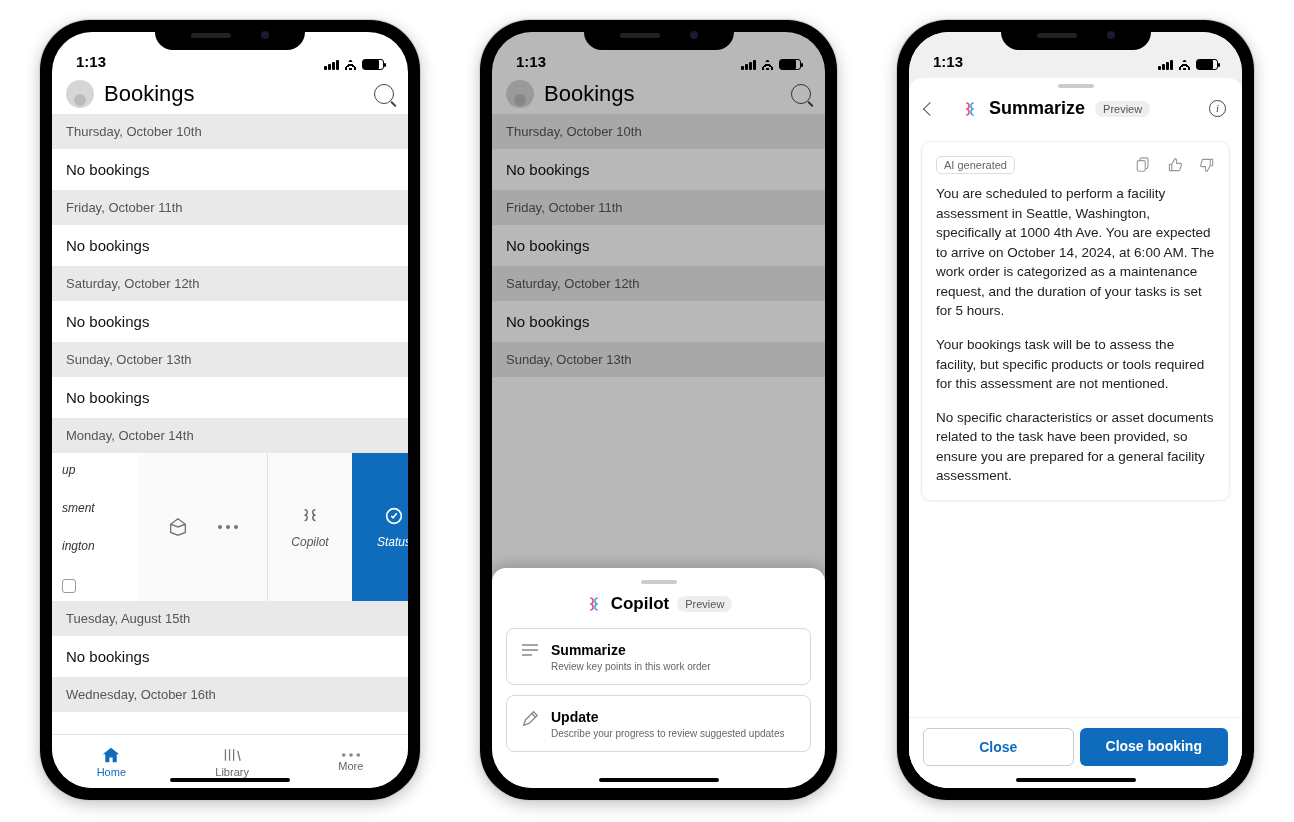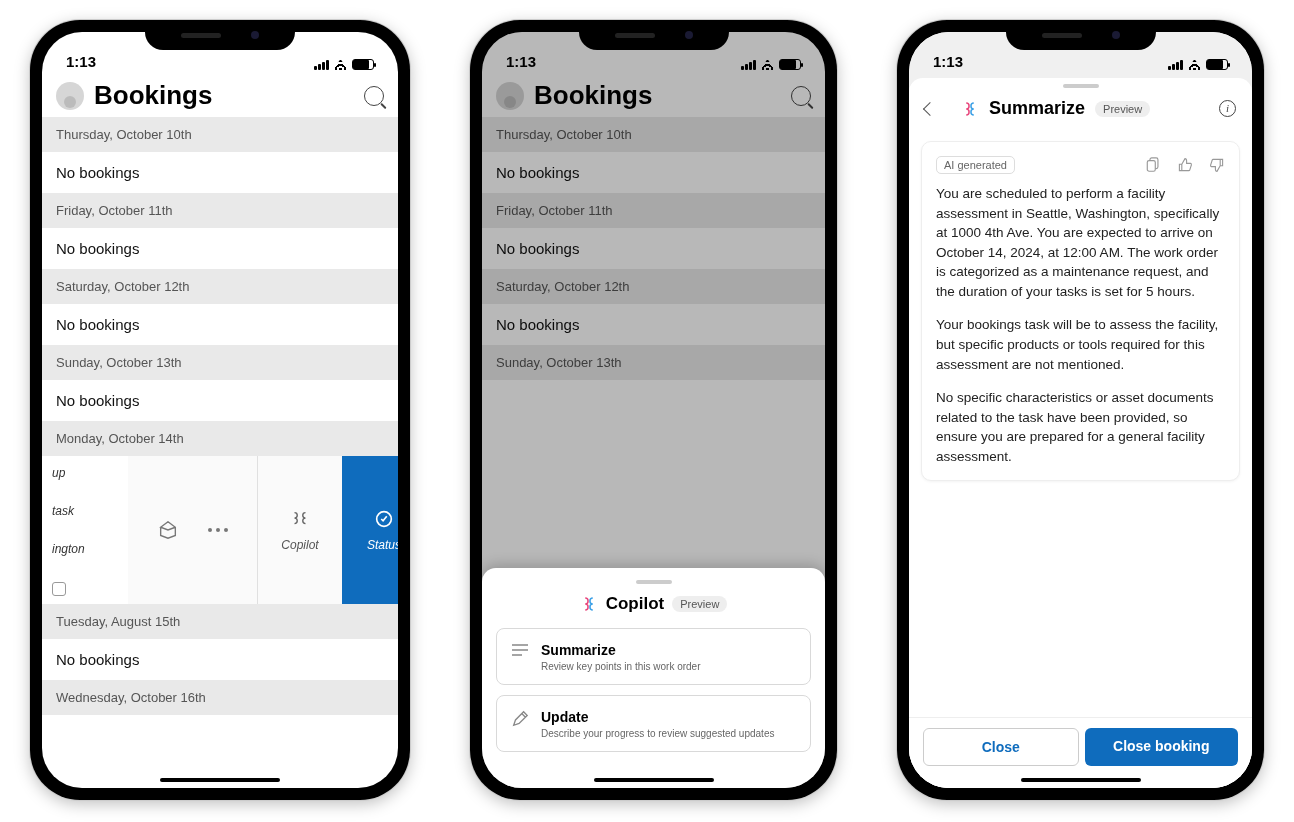--- a/index.html
+++ b/index.html
@@ -8,21 +8,21 @@
     --bg:#ffffff;
     --grey-bg:#ededed;
     --grey-border:#d9d9d9;
     --text:#1a1a1a;
     --muted:#6b6b6b;
     --header-grey:#e9e9e9;
     --divider:#d0d0d0;
   }
   *{box-sizing:border-box;font-family:-apple-system,"Segoe UI",Helvetica,Arial,sans-serif;}
   body{margin:0;background:#fff;width:1294px;height:822px;position:relative;}
-  .wrap{display:flex;gap:60px;padding:20px 30px;}
+  .wrap{display:flex;gap:60px;padding:20px 40px;}
   .phone{width:380px;height:780px;position:relative;border-radius:50px;padding:12px;background:#000;box-shadow:0 0 0 1px #ccc, 0 4px 16px rgba(0,0,0,.25);}
   .phone-inner{width:100%;height:100%;background:#fff;border-radius:40px;overflow:hidden;position:relative;}
   .notch{position:absolute;top:0;left:50%;transform:translateX(-50%);width:150px;height:30px;background:#000;border-bottom-left-radius:18px;border-bottom-right-radius:18px;z-index:50;display:flex;align-items:center;justify-content:center;gap:30px;}
   .notch .speaker{width:40px;height:5px;background:#222;border-radius:3px;}
   .notch .cam{width:8px;height:8px;background:#1a1a33;border-radius:50%;}
   .status-bar{height:40px;display:flex;align-items:flex-end;justify-content:space-between;padding:0 24px 2px;font-weight:600;font-size:15px;}
   .status-right{display:flex;gap:4px;align-items:center;}
   .home-ind{position:absolute;bottom:6px;left:50%;transform:translateX(-50%);width:120px;height:4px;background:#000;border-radius:3px;z-index:60;}
 
   
@@ -35,21 +35,21 @@
     radial-gradient(circle at 50% 100%, transparent 8px, #000 8px, #000 10px, transparent 10px);
     clip-path:polygon(0 100%, 50% 0, 100% 100%);}
   .batt{width:22px;height:11px;border:1px solid #000;border-radius:3px;position:relative}
   .batt::after{content:"";position:absolute;right:-3px;top:3px;width:2px;height:4px;background:#000;border-radius:1px}
   .batt i{display:block;width:80%;height:100%;background:#000;border-radius:1px}
 
   
   .p1-header{display:flex;align-items:center;padding:8px 14px 6px;gap:10px;}
   .avatar{width:28px;height:28px;border-radius:50%;background:#d6d6d6;display:flex;align-items:flex-end;justify-content:center;overflow:hidden}
   .avatar::before{content:"";width:12px;height:12px;border-radius:50%;background:#bbb;margin-bottom:2px}
-  .p1-title{font-size:26px;font-weight:700;flex:1}
+  .p1-title{font-size:22px;font-weight:400;flex:1}
   .search-ic{width:20px;height:20px;border:1.8px solid #444;border-radius:50%;position:relative}
   .search-ic::after{content:"";position:absolute;width:7px;height:1.8px;background:#444;right:-4px;bottom:-2px;transform:rotate(45deg);border-radius:1px}
 
   .list{height:calc(100% - 130px);overflow:hidden;position:relative}
   .day-header{background:var(--header-grey);color:#555;font-size:13px;padding:10px 14px}
   .no-book{padding:12px 14px;font-size:15px;color:#111}
 
   .swipe-row{display:flex;height:148px;background:#f2f2f2;font-style:italic;}
   .swipe-left{flex:0 0 86px;background:#fff;padding:8px 6px 8px 10px;font-size:12px;color:#333;line-height:1.5;overflow:hidden;display:flex;flex-direction:column;justify-content:space-between}
   .swipe-left div{white-space:nowrap;overflow:hidden}
@@ -139,21 +139,21 @@
       <div class="no-book">No bookings</div>
       <div class="day-header">Saturday, October 12th</div>
       <div class="no-book">No bookings</div>
       <div class="day-header">Sunday, October 13th</div>
       <div class="no-book">No bookings</div>
       <div class="day-header">Monday, October 14th</div>
 
       <div class="swipe-row">
         <div class="swipe-left">
           <div>up</div>
-          <div>task</div>
+          <div>sment</div>
           <div>ington</div>
           <div class="icline">
                 <span class="ic-small"></span>
               </div>
         </div>
         <div class="swipe-mid">
           <div class="mid-item">
             <svg width="22" height="22" viewBox="0 0 24 24">
                   <path fill="none" stroke="#777" stroke-width="1.5" d="M12 3l8 6v9l-8 3-8-3V9z M12 3l-8 6 8 3 8-3"></path>
                 </svg>
@@ -179,20 +179,42 @@
               </svg>
           <span>Status</span>
         </div>
       </div>
 
       <div class="day-header">Tuesday, August 15th</div>
       <div class="no-book">No bookings</div>
       <div class="day-header" style="border-bottom:none">Wednesday, October 16th</div>
     </div>
 
+    <div class="tabbar">
+      <div class="tab active">
+        <svg width="20" height="18" viewBox="0 0 24 22">
+              <path fill="#0F6CBD" d="M12 2l10 8h-3v10h-5v-6h-4v6H5V10H2z"></path>
+            </svg>
+        <span>Home</span>
+      </div>
+      <div class="tab">
+        <svg width="20" height="18" viewBox="0 0 24 22">
+              <path fill="none" stroke="#777" stroke-width="1.6" d="M4 4v14M9 4v14M14 4v14M19 6l3 12"></path>
+            </svg>
+        <span>Library</span>
+      </div>
+      <div class="tab">
+        <svg width="20" height="6" viewBox="0 0 22 6">
+              <circle cx="3" cy="3" r="2" fill="#888"></circle>
+              <circle cx="11" cy="3" r="2" fill="#888"></circle>
+              <circle cx="19" cy="3" r="2" fill="#888"></circle>
+            </svg>
+        <span>More</span>
+      </div>
+    </div>
 
     <div class="home-ind"></div>
   </div>
 </div>
 
 <div class="phone">
   <div class="notch">
         <span class="speaker"></span>
         <span class="cam"></span>
       </div>
@@ -323,21 +345,21 @@
                       <path fill="none" stroke="#999" stroke-width="1.4" d="M3 9h3v8H3zM6 9l4-7c1 0 2 1 2 3v3h5c1 0 1 1 1 2l-2 6c0 1-1 1-1 1H6"></path>
                     </svg>
               </span>
               <span>
                 <svg width="16" height="16" viewBox="0 0 20 20">
                       <path fill="none" stroke="#999" stroke-width="1.4" d="M17 11h-3V3h3zM14 11l-4 7c-1 0-2-1-2-3v-3H3c-1 0-1-1-1-2l2-6c0-1 1-1 1-1h9"></path>
                     </svg>
               </span>
             </span>
           </div>
-          <div class="para">You are scheduled to perform a facility assessment in Seattle, Washington, specifically at 1000 4th Ave. You are expected to arrive on October 14, 2024, at 12:00 AM. The work order is categorized as a maintenance request, and the duration of your tasks is set for 5 hours.</div>
+          <div class="para">You are scheduled to perform a facility assessment in Seattle, Washington, specifically at 1000 4th Ave. You are expected to arrive on October 14, 2024, at 6:00 AM. The work order is categorized as a maintenance request, and the duration of your tasks is set for 5 hours.</div>
           <div class="para">Your bookings task will be to assess the facility, but specific products or tools required for this assessment are not mentioned.</div>
           <div class="para" style="margin-bottom:0">No specific characteristics or asset documents related to the task have been provided, so ensure you are prepared for a general facility assessment.</div>
         </div>
 
         <div class="p3-foot">
           <div class="btn btn-sec">Close</div>
           <div class="btn btn-pri">Close booking</div>
         </div>
       </div>
 

